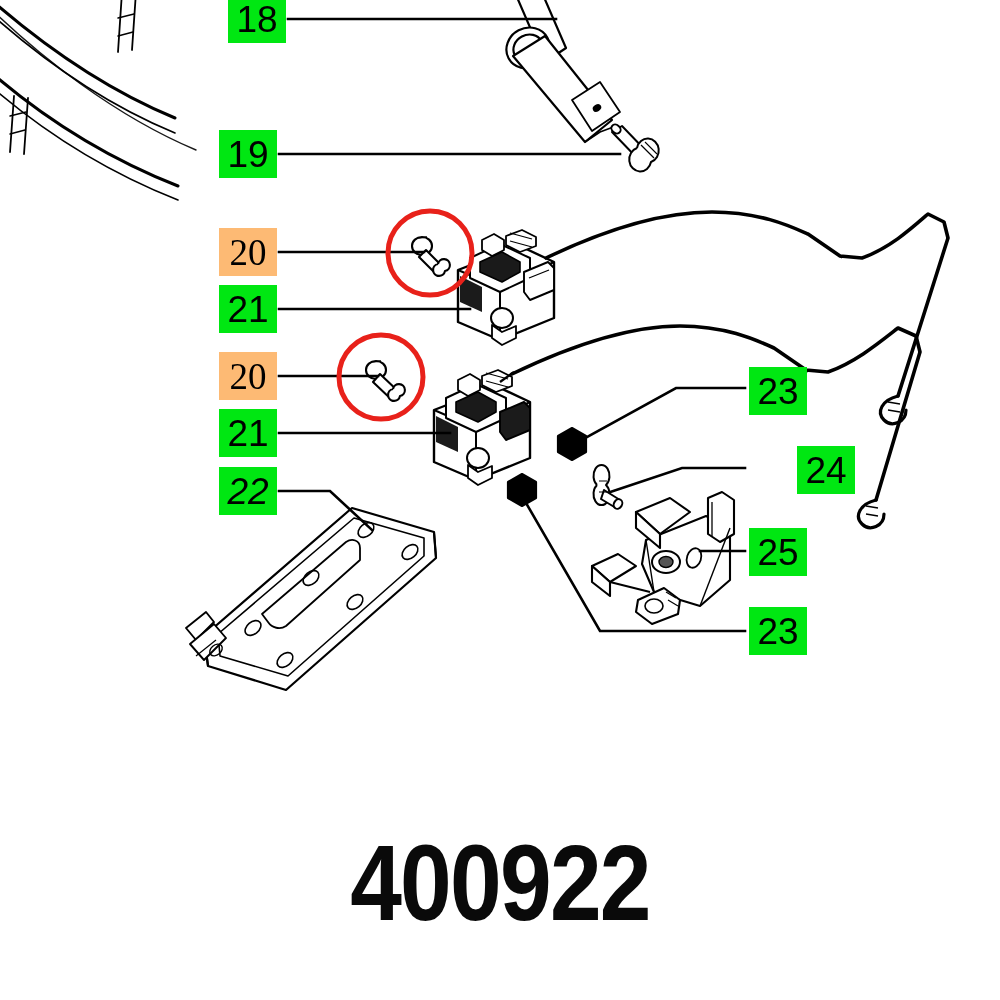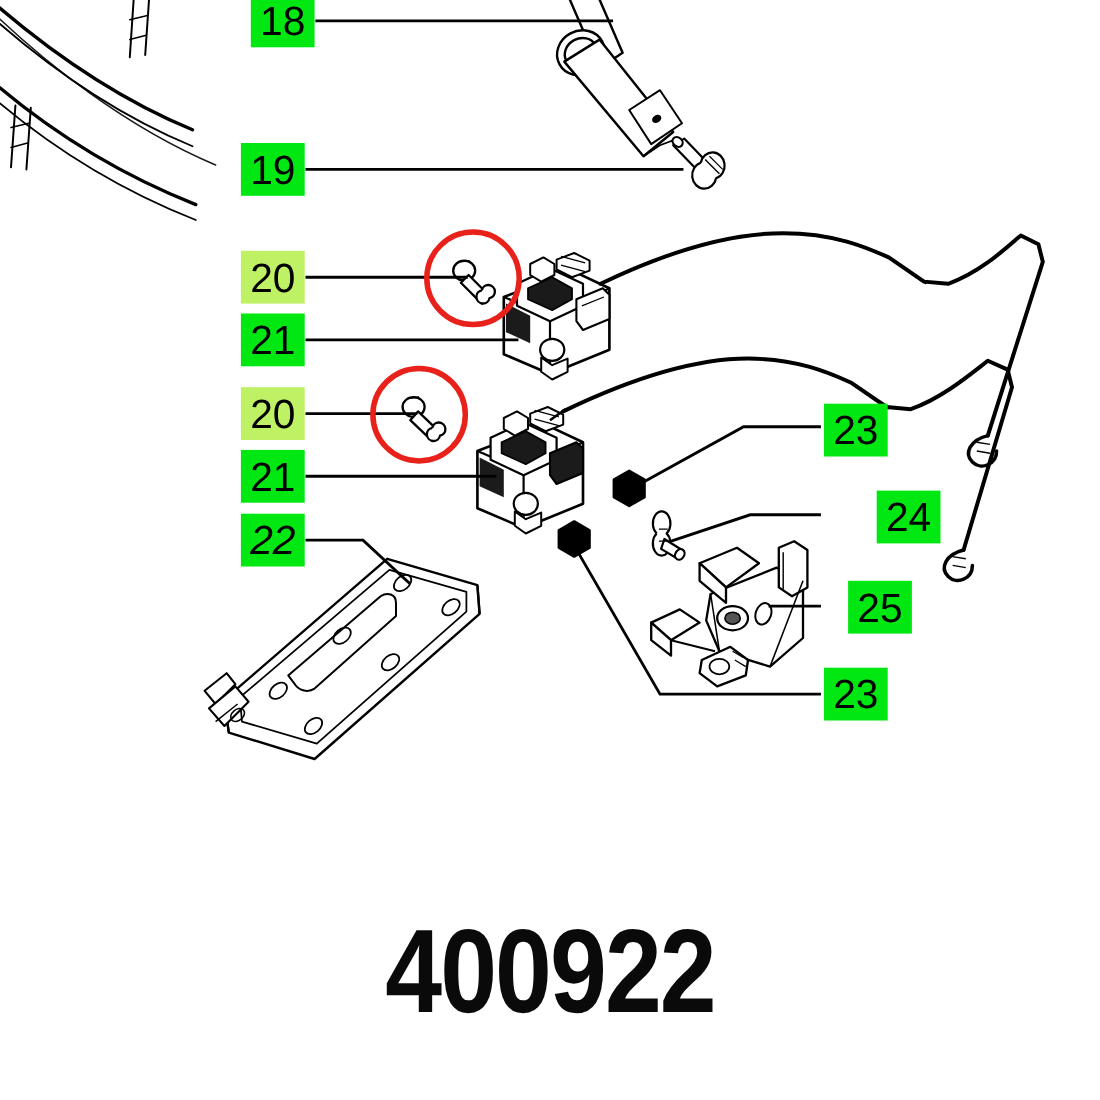--- a/index.html
+++ b/index.html
@@ -31,21 +31,21 @@
     align-items: center;
     justify-content: center;
     font-family: "Liberation Sans", sans-serif;
     font-size: 37px;
     line-height: 1;
     color: #000000;
     letter-spacing: 0px;
     box-sizing: border-box;
   }
   .callout.green { background: #00E712; }
-  .callout.red   { background: #bef264; }
+  .callout.red   { background: #fdba74; font-family: Liberation Serif, serif; }
 
   #part-number {
     position: absolute;
     left: 0;
     top: 820px;
     width: 1000px;
     text-align: center;
     font-family: "Liberation Sans", sans-serif;
     font-size: 108px;
     font-weight: bold;
@@ -282,18 +282,18 @@
 
   <div class="callout green" style="left:228px; top:-5px;  width:58px; height:48px;">18</div>
   <div class="callout green" style="left:219px; top:130px; width:58px; height:48px;">19</div>
   <div class="callout red" style="left:219px; top:228px; width:58px; height:48px;">20</div>
   <div class="callout green" style="left:219px; top:285px; width:58px; height:48px;">21</div>
   <div class="callout red" style="left:219px; top:352px; width:58px; height:48px;">20</div>
   <div class="callout green" style="left:219px; top:409px; width:58px; height:48px;">21</div>
   <div class="callout green" style="left:219px; top:467px; width:58px; height:48px;font-style:italic;">22</div>
   <div class="callout green" style="left:749px; top:367px; width:58px; height:48px;">23</div>
   <div class="callout green" style="left:749px; top:446px; width:58px; height:48px;margin-left:48px;">24</div>
-  <div class="callout green" style="left:771px; top:528px; width:58px; height:48px;">25</div>
+  <div class="callout green" style="left:749px; top:528px; width:58px; height:48px;">25</div>
   <div class="callout green" style="left:749px; top:607px; width:58px; height:48px;">23</div>
 
   <div id="part-number">400922</div>
 
 </div>
 
 </body></html>

